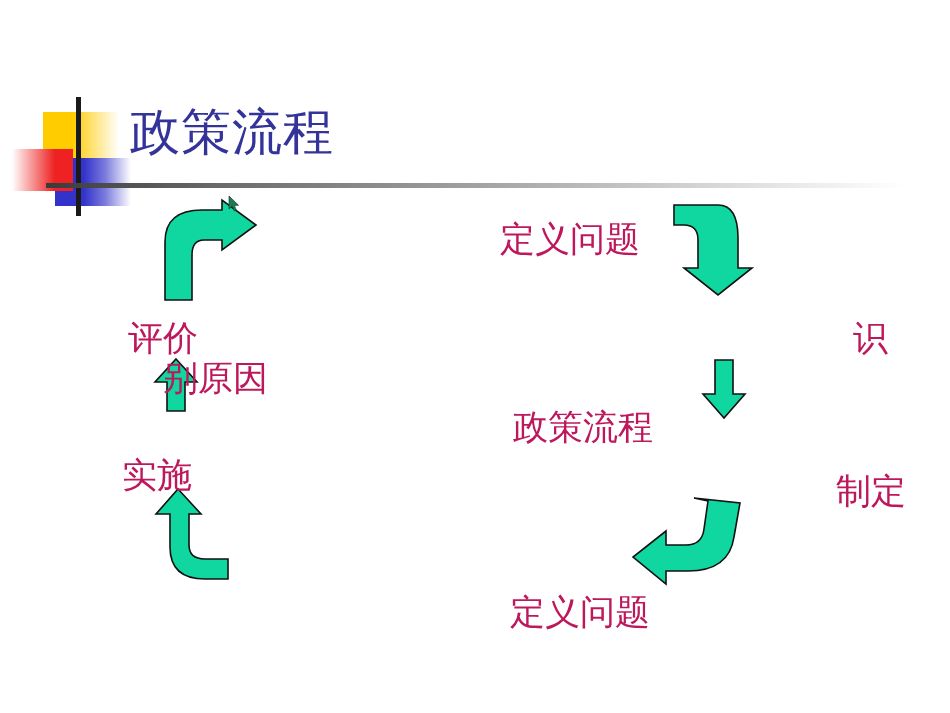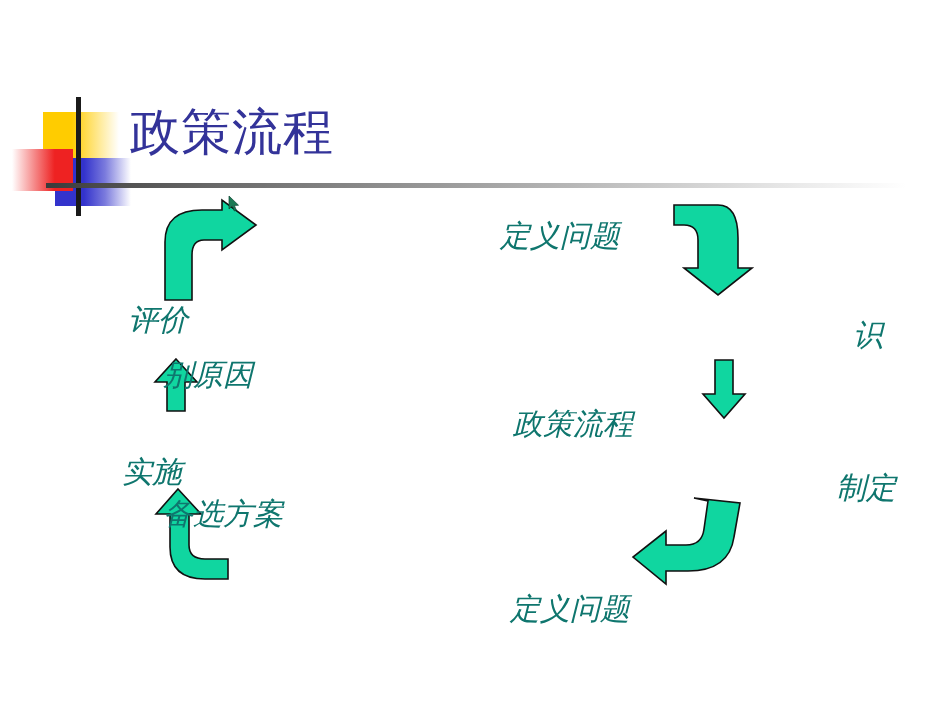--- a/index.html
+++ b/index.html
@@ -71,29 +71,28 @@
     left: 46px; top: 183px;
     width: 860px; height: 5px;
     background: linear-gradient(to right,
        #3a3a3a 0%, #4a4a4a 6%, #6e6e6e 22%,
        #9a9a9a 46%, #c8c8c8 70%, #ebebeb 88%, #ffffff 100%);
   }
 
   
   .node-label {
     position: absolute;
-    font-size: 30px;
-    color: #0f766e;
+    font-size: 35px;
+    color: #be185d;
     white-space: nowrap;
     font-family: "DejaVu Serif", "Liberation Serif", serif;
-    font-style: italic;
   }
   #lbl-define   { left: 500px; top: 216px; }
   #lbl-identify { left: 853px; top: 315px; }
-  #lbl-evaluate { left: 128px; top: 300px; }
+  #lbl-evaluate { left: 128px; top: 315px; }
   #lbl-cause    { left: 163px; top: 355px; }
   #lbl-center   { left: 513px; top: 404px; }
   #lbl-implement{ left: 122px; top: 452px; }
   #lbl-formulate{ left: 836px; top: 468px; }
   #lbl-options  { left: 163px; top: 494px; }
   #lbl-decision { left: 510px; top: 589px; }
 
   
   .arrow-svg {
     position: absolute;
@@ -162,21 +161,20 @@
 
   <svg id="arrow-down-left" class="arrow-svg" width="120" height="92" viewBox="0 0 120 92">
     <path class="arrow-shape" d="M 64,3 L 110,8 L 104,42 Q 99,76 58,76 L 36,76 L 36,89 L 3,62 L 36,36 L 36,50
          L 56,50 Q 72,50 74,34 L 78,6 Z"></path>
   </svg>
 
   <div class="node-label" id="lbl-define">定义问题</div>
   <div class="node-label" id="lbl-identify">识</div>
   <div class="node-label" id="lbl-formulate">制定</div>
   <div class="node-label" id="lbl-decision">定义问题</div>
-  <div class="node-label" id="lbl-options">备选方案</div>
   <div class="node-label" id="lbl-implement">实施</div>
   <div class="node-label" id="lbl-cause">别原因</div>
   <div class="node-label" id="lbl-evaluate">评价</div>
   <div class="node-label" id="lbl-center">政策流程</div>
 
   <svg id="cursor" viewBox="0 0 12 18">
     <path d="M 1,1 L 1,14 L 4.3,11 L 6.3,16 L 8.3,15.2 L 6.4,10.4 L 10.5,10.2 Z" fill="#1b7a55" stroke="#0d4432" stroke-width="0.7"></path>
   </svg>
 
 </div>

